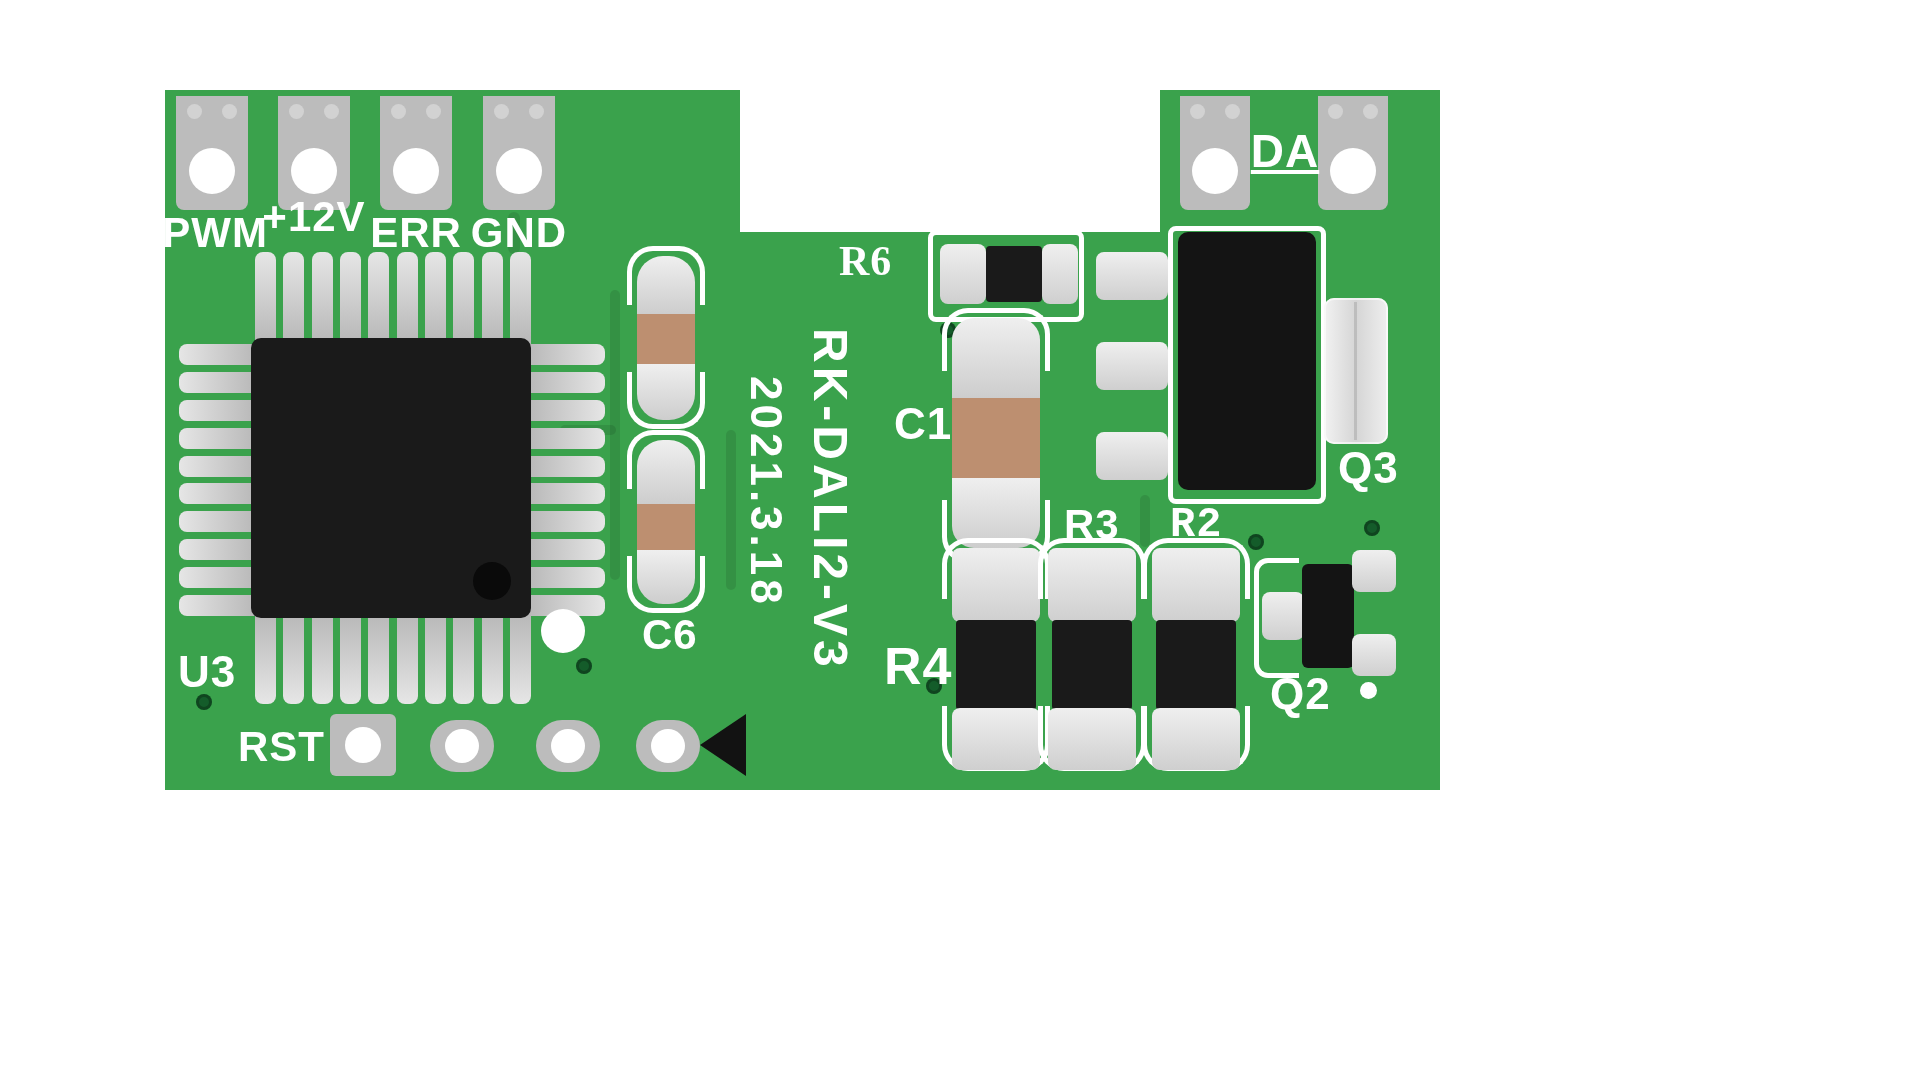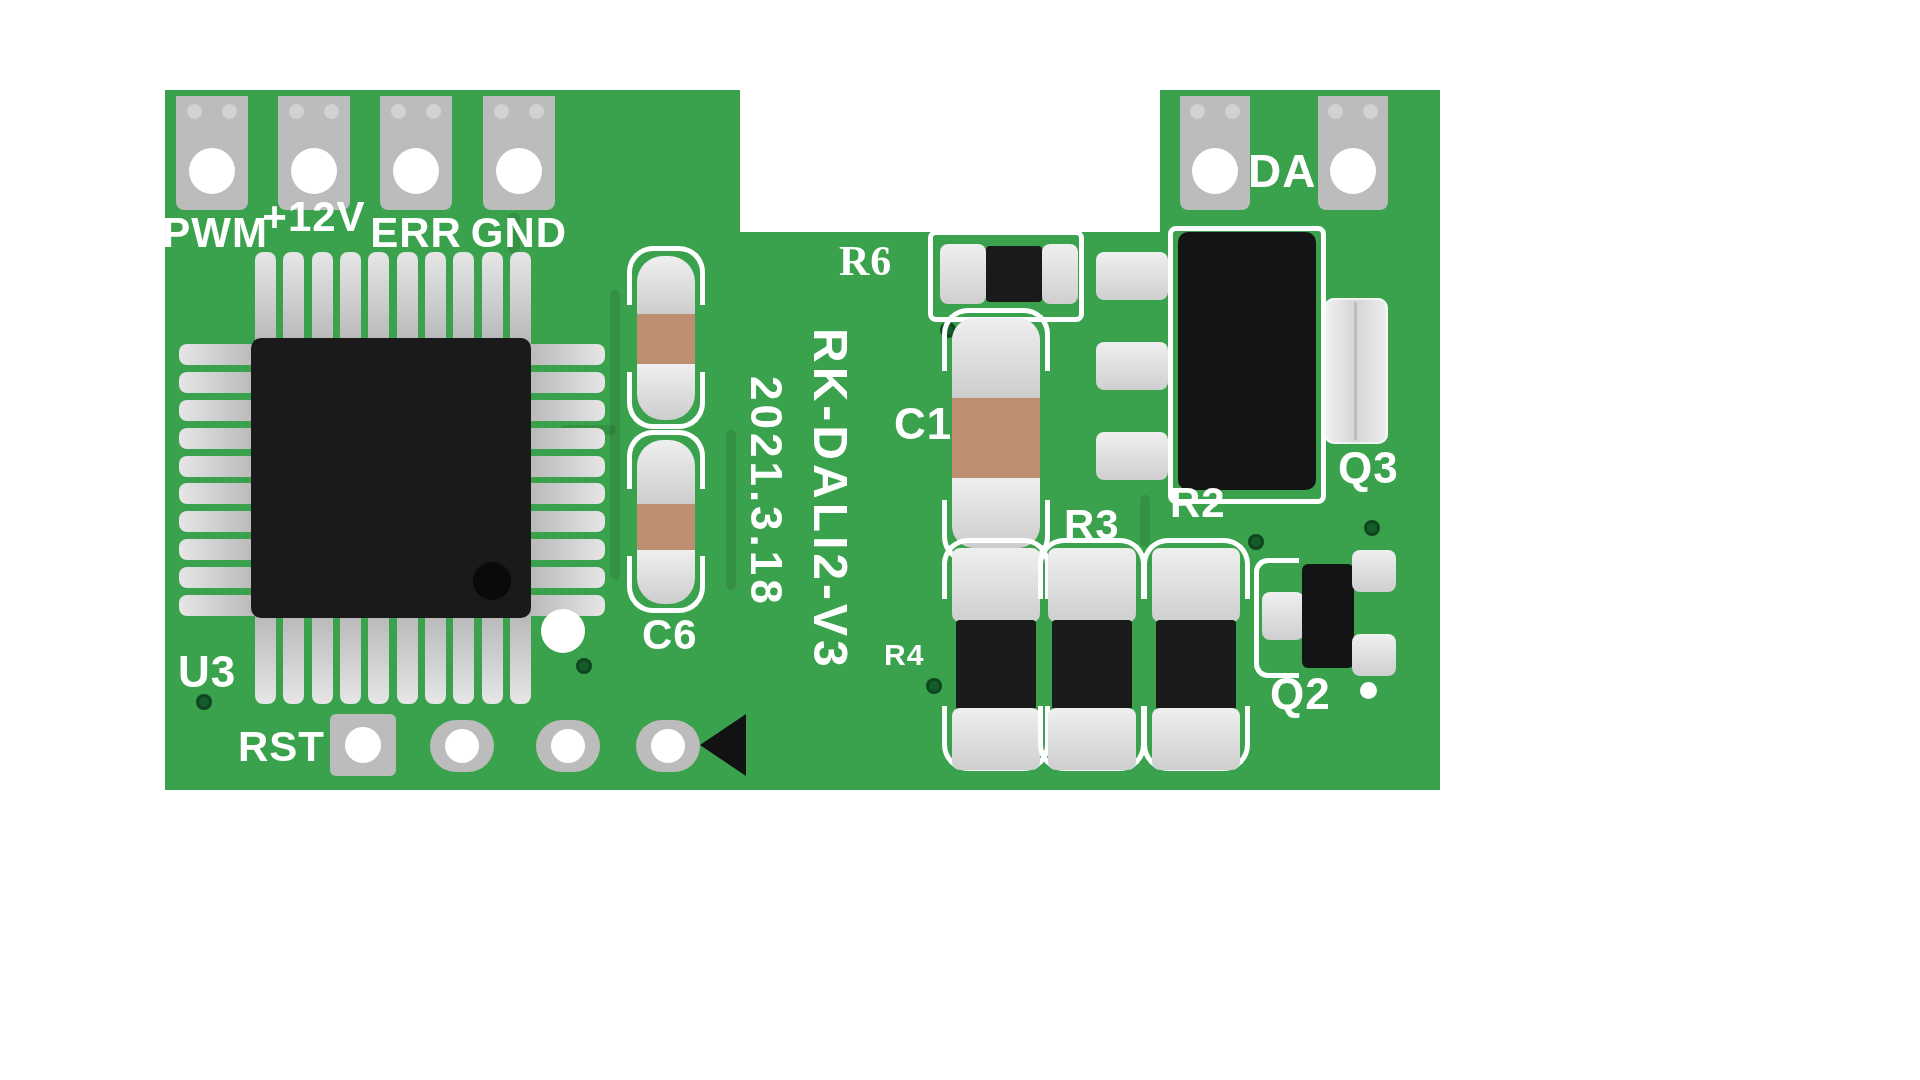--- a/index.html
+++ b/index.html
@@ -106,21 +106,21 @@
   <div class="pad" style="left:1180px; top:96px; width:70px; height:114px;">
     <div class="pilot" style="left:10px; top:8px;"></div>
     <div class="pilot" style="left:45px; top:8px;"></div>
     <div class="hole" style="left:12px; top:52px; width:46px; height:46px;"></div>
   </div>
   <div class="pad" style="left:1318px; top:96px; width:70px; height:114px;">
     <div class="pilot" style="left:10px; top:8px;"></div>
     <div class="pilot" style="left:45px; top:8px;"></div>
     <div class="hole" style="left:12px; top:52px; width:46px; height:46px;"></div>
   </div>
-  <div class="refdes" style="left:1248px; top:148px; width:74px; font-size:46px;">DA</div>
+  <div class="refdes" style="left:1248px; top:128px; width:74px; text-align:center; font-size:46px;text-decoration:underline;">DA</div>
 
   <div class="pins-h pins-top" style="left:255px; top:252px; width:276px; height:94px;">
       <div class="pin"></div>
       <div class="pin"></div>
       <div class="pin"></div>
       <div class="pin"></div>
       <div class="pin"></div>
       <div class="pin"></div>
       <div class="pin"></div>
       <div class="pin"></div>
@@ -207,22 +207,22 @@
   <div class="refdes" style="left:894px; top:402px; font-size:44px;">C1</div>
   <div class="bkt top" style="left:942px; top:308px; width:98px; height:58px;"></div>
   <div class="bkt bottom" style="left:942px; top:500px; width:98px; height:58px;"></div>
   <div class="cap" style="left:952px; top:318px; width:88px; height:230px; border-radius:22px;">
     <div class="end" style="height:80px;"></div>
     <div class="band" style="height:80px;"></div>
     <div class="end" style="height:70px;"></div>
   </div>
 
   <div class="refdes" style="left:1064px; top:504px;">R3</div>
-  <div class="refdes" style="left:1170px; top:482px;">R2</div>
-  <div class="refdes" style="left:884px; top:640px; font-size:30px;">R4</div>
+  <div class="refdes" style="left:1170px; top:504px;font-family:Liberation Mono, monospace;">R2</div>
+  <div class="refdes" style="left:884px; top:640px; font-size:52px;">R4</div>
 
   <div class="bkt top" style="left:942px; top:538px; width:98px; height:56px;"></div>
   <div class="bkt bottom" style="left:942px; top:706px; width:98px; height:60px;"></div>
   <div class="solder" style="left:952px; top:548px; width:88px; height:74px;"></div>
   <div class="chip" style="left:956px; top:620px; width:80px; height:90px; border-radius:4px;"></div>
   <div class="solder" style="left:952px; top:708px; width:88px; height:62px;"></div>
 
   <div class="bkt top" style="left:1038px; top:538px; width:98px; height:56px;"></div>
   <div class="bkt bottom" style="left:1038px; top:706px; width:98px; height:60px;"></div>
   <div class="solder" style="left:1048px; top:548px; width:88px; height:74px;"></div>

